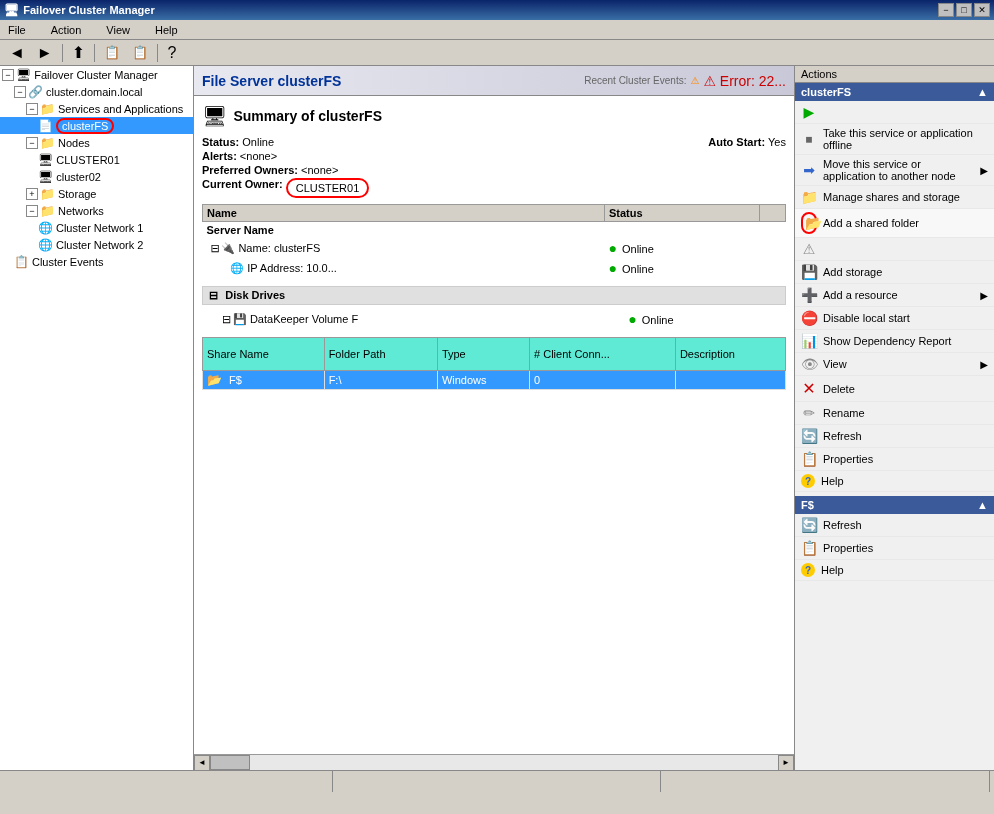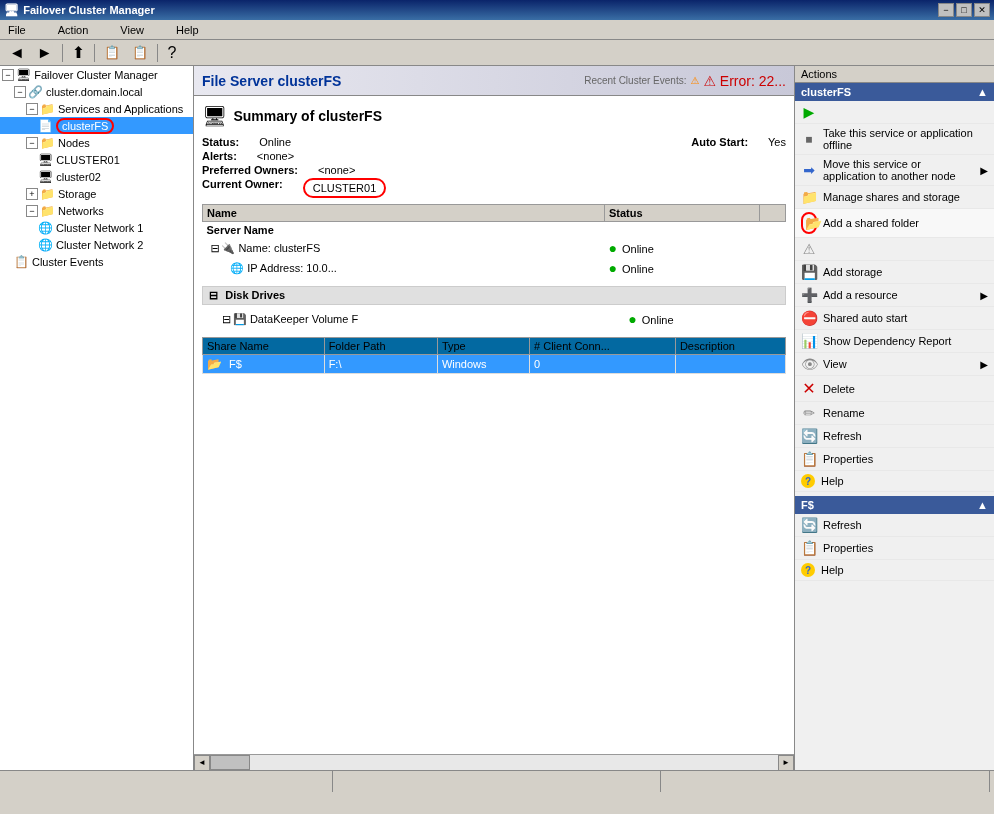--- a/index.html
+++ b/index.html
@@ -25,21 +25,21 @@
       font-size: 9px; cursor: pointer;
       display: flex; align-items: center; justify-content: center;
     }
 
     
     .menu-bar {
       background: #d4d0c8;
       border-bottom: 1px solid #888;
       display: flex;
       padding: 2px 4px;
-      gap: 24px;
+      gap: 17px;
       height: 20px;
       align-items: center;
     }
     .menu-item { padding: 1px 4px; cursor: pointer; font-size: 11px; }
 
     
     .toolbar {
       background: #d4d0c8;
       border-bottom: 1px solid #888;
       display: flex;
@@ -116,21 +116,21 @@
       overflow-y: auto;
     }
     .summary-title-row {
       display: flex;
       align-items: center;
       gap: 6px;
       margin-bottom: 8px;
     }
     .summary-icon { font-size: 20px; }
     .summary-title { font-size: 14px; font-weight: bold; }
-    .info-row { display: flex; gap: 20px; margin-bottom: 2px; }
+    .info-row { display: flex; gap: 3px; margin-bottom: 2px; }
     .info-label { font-weight: bold; }
     .info-value { }
 
     
     .red-circle-current {
       display: inline-block;
       padding: 2px 8px;
       border: 2px solid red;
       border-radius: 12px;
     }
@@ -140,23 +140,23 @@
       background: #e0e0e0;
       border: 1px solid #ccc;
       padding: 2px 6px;
       font-weight: bold;
       margin-bottom: 4px;
     }
 
     
     .data-table { width: 100%; border-collapse: collapse; font-size: 11px; }
     .data-table th {
-      background: #0369a1;
+      background: #5eead4;
       border: 1px solid #999;
-      padding: 2px 4px;
+      padding: 10px 4px;
       text-align: left;
       font-weight: normal;
     }
     .data-table td {
       border: 1px solid #ddd;
       padding: 2px 4px;
     }
     .data-table tr.selected td { background: #3399ff; color: white; }
 
     
@@ -539,21 +539,21 @@
       <span class="action-icon" style="color:#3366cc;">💾</span>
       <span>Add storage</span>
     </div>
     <div class="action-item">
       <span class="action-icon" style="color:#3366cc;">➕</span>
       <span>Add a resource</span>
       <span class="action-arrow">▶</span>
     </div>
     <div class="action-item">
       <span class="action-icon" style="color:#cc0000;">⛔</span>
-      <span>Shared auto start</span>
+      <span>Disable local start</span>
     </div>
     <div class="action-item">
       <span class="action-icon" style="color:#888;">📊</span>
       <span>Show Dependency Report</span>
     </div>
     <div class="action-item">
       <span class="action-icon" style="color:#888;">👁</span>
       <span>View</span>
       <span class="action-arrow">▶</span>
     </div>

